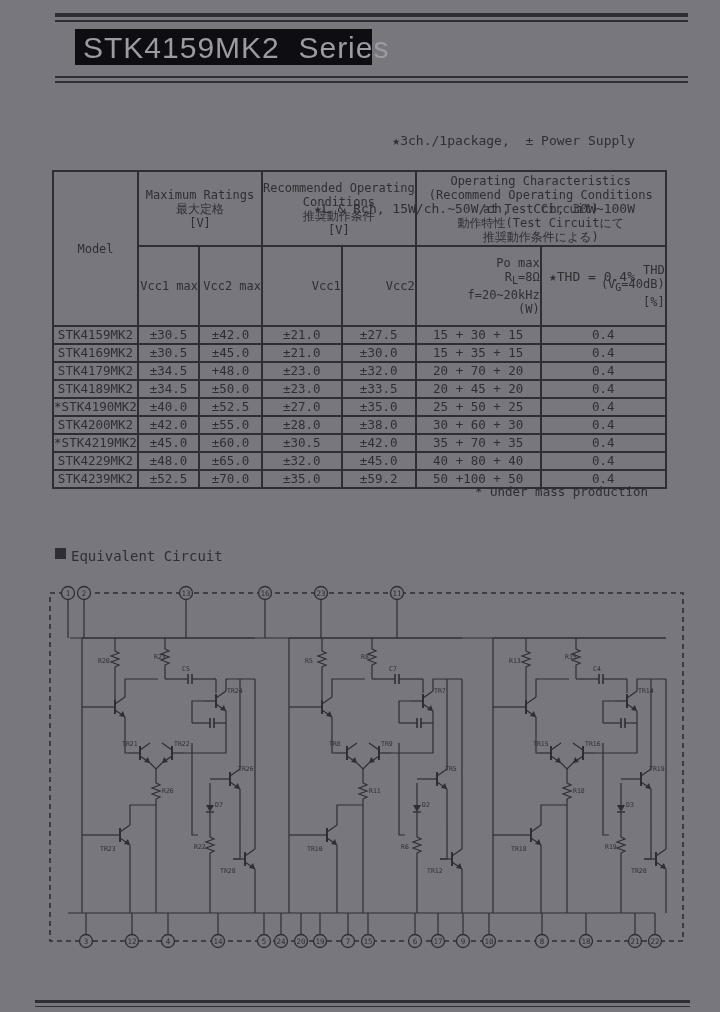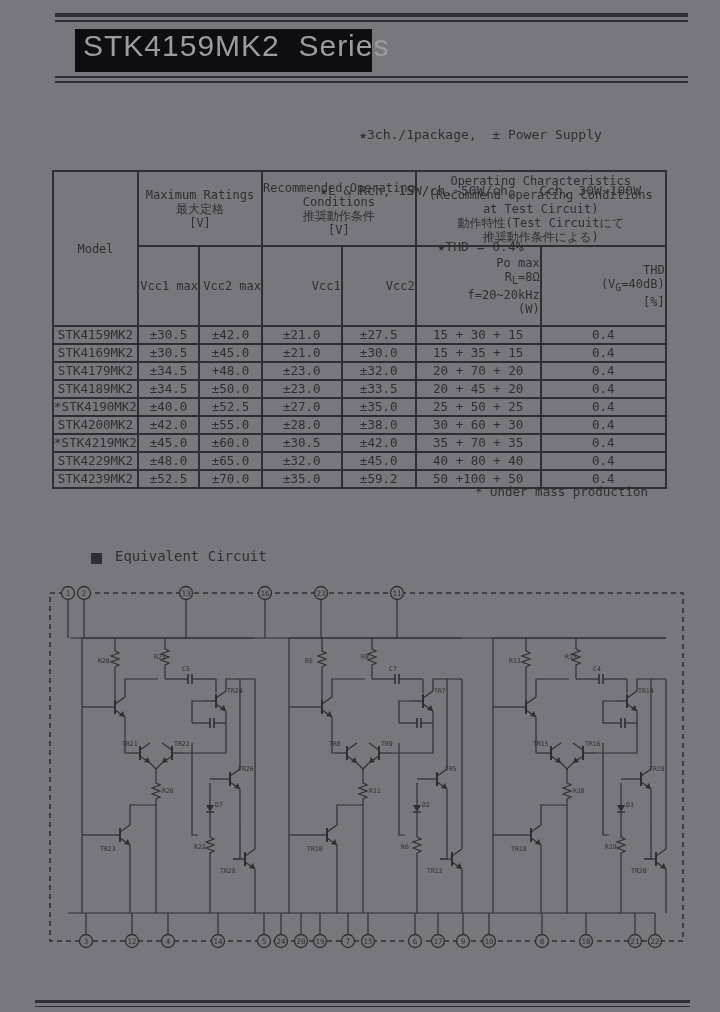--- a/index.html
+++ b/index.html
@@ -9,43 +9,43 @@
     --title-fg:#9b9ba2;
   }
   html,body{margin:0;padding:0;}
   body{background:#555;}
   .page{
     position:relative;width:720px;height:1012px;background:var(--bg);
     overflow:hidden;font-family:"DejaVu Sans Mono",monospace;color:var(--ink);
   }
   .rule-top{position:absolute;left:55px;right:32px;top:13px;height:3px;
     border-top:4px solid var(--ink);border-bottom:2px solid var(--ink);}
-  .title-box{position:absolute;left:75px;top:29px;width:297px;height:43px;
-    background:var(--title-bg);color:var(--title-fg);display:flex;align-items:flex-start;
+  .title-box{position:absolute;left:75px;top:29px;width:297px;height:36px;
+    background:var(--title-bg);color:var(--title-fg);display:flex;align-items:flex-end;
     font-family:"Liberation Sans",sans-serif;font-size:30px;letter-spacing:1px;
     padding-left:8px;box-sizing:border-box;white-space:pre;}
   .rule-under-title{position:absolute;left:55px;right:32px;top:76px;height:3px;
     border-top:2px solid var(--ink);border-bottom:2px solid var(--ink);}
   .features{position:absolute;top:91px;right:75px;text-align:right;
     font-size:13px;line-height:16px;white-space:pre;}
-  .features div{margin:4px;text-align:center;}
+  .features div{margin:10px;}
 
   
   .spec{position:absolute;left:52px;top:170px;border-collapse:collapse;
     font-size:12px;line-height:14px;table-layout:fixed;}
   .spec th,.spec td{border:2px solid var(--ink);padding:0;text-align:center;
     font-weight:normal;overflow:hidden;white-space:pre;}
   .spec thead th{font-size:12px;}
   .spec .grp{height:73px;vertical-align:middle;}
   .spec .sub{height:78px;vertical-align:middle;text-align:right;}
   .spec tbody td{height:16px;font-size:12.5px;}
   .footnote{position:absolute;right:72px;top:484px;font-size:12.5px;margin-left:48px;}
 
   .section-label{position:absolute;left:55px;top:548px;font-size:14px;
-    display:flex;align-items:flex-end;gap:13px;margin-left:36px;}
+    display:flex;align-items:flex-start;gap:5px;}
   .section-label .sq{width:11px;height:11px;background:var(--ink);display:inline-block;}
 
   .circuit-wrap{position:absolute;left:45px;top:583px;width:645px;height:372px;}
   svg text{font-family:"DejaVu Sans Mono",monospace;}
 </style>
 </head>
 <body>
 
 <div class="page">
 

